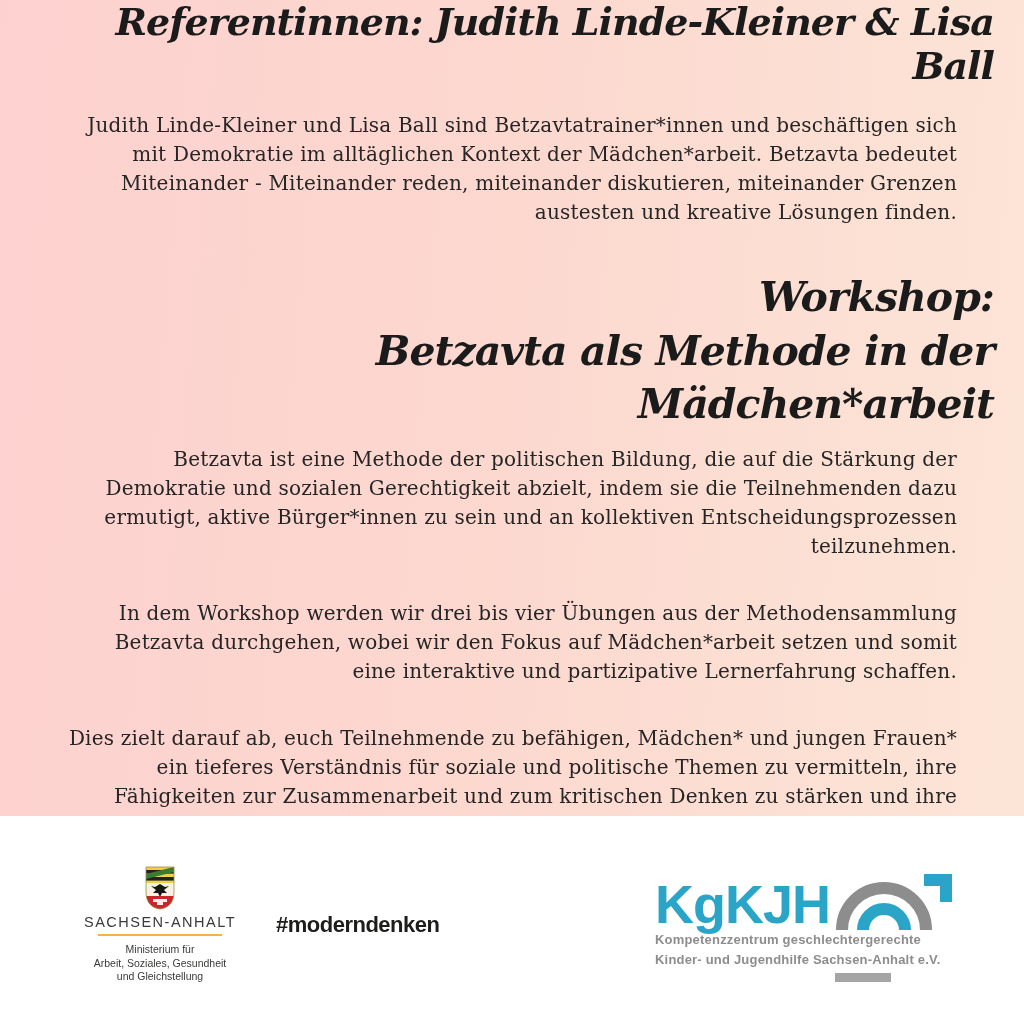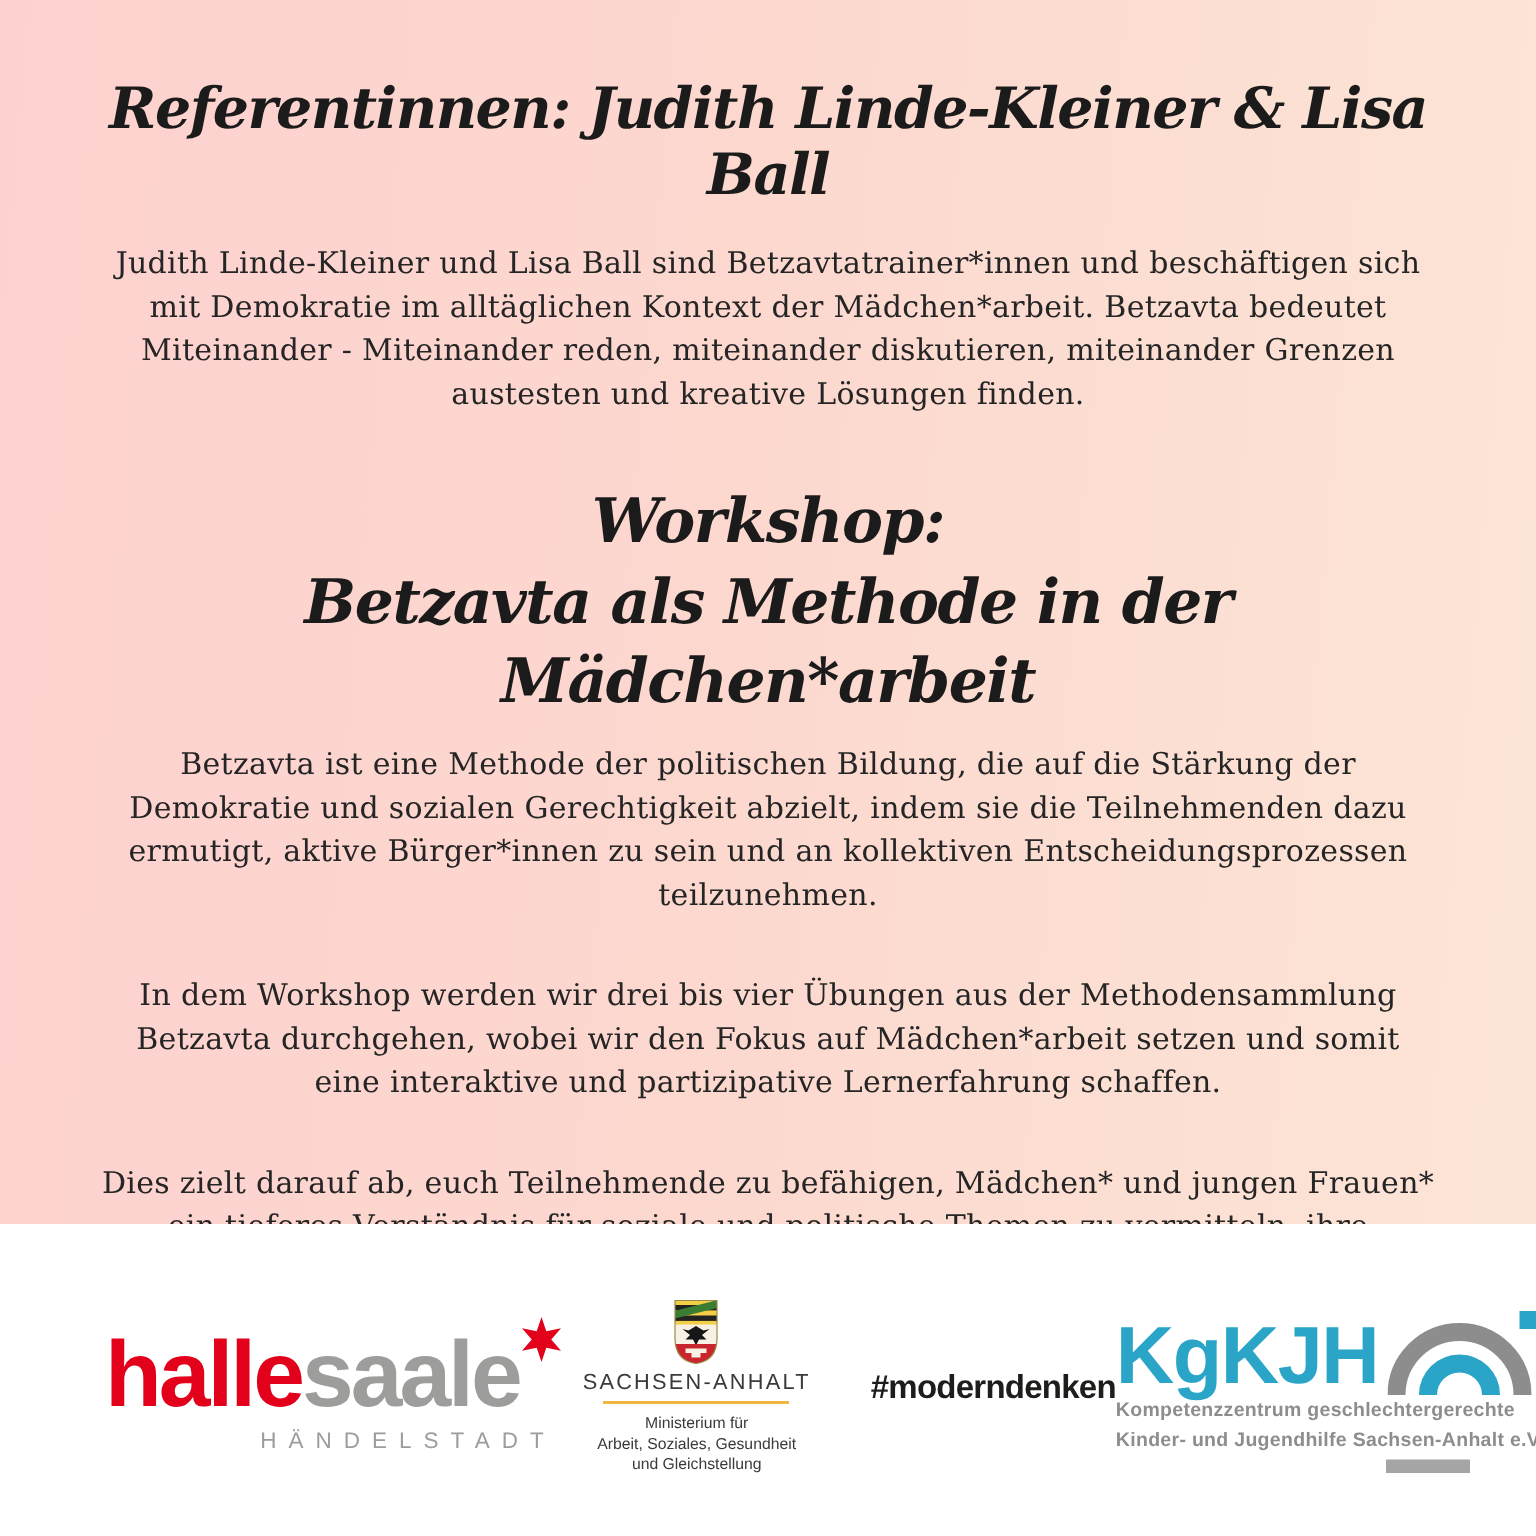--- a/index.html
+++ b/index.html
@@ -5,22 +5,21 @@
   * { margin: 0; padding: 0; box-sizing: border-box; }
   html, body { width: 1024px; height: 1024px; }
   body { font-family: "DejaVu Serif", serif; overflow: hidden; }
 
   .poster { width: 1024px; height: 1024px; display: flex; flex-direction: column; }
 
   
   .flyer-body {
     height: 816px;
     background: linear-gradient(95deg, #fdd1cf 0%, #fcd8cf 48%, #fce5d7 100%);
-    text-align: center;
-    padding-top: 50px;
+    text-align: right;
     color: #212121;
   }
   .script {
     font-family: "DejaVu Serif", serif;
     font-style: italic;
     font-weight: 700;
     color: #1b1b1b;
     letter-spacing: -1px;
   }
   .h1 { font-size: 38px; line-height: 1.15; margin: 0 30px 24px; }
@@ -86,28 +85,20 @@
     <p class="body-text intro">Judith Linde-Kleiner und Lisa Ball sind Betzavtatrainer*innen und beschäftigen sich mit Demokratie im alltäglichen Kontext der Mädchen*arbeit. Betzavta bedeutet Miteinander -  Miteinander reden, miteinander diskutieren, miteinander Grenzen austesten und kreative Lösungen finden.</p>
     <h2 class="script h2">Workshop:</h2>
     <h2 class="script h2 h2-title">Betzavta als Methode in der Mädchen*arbeit</h2>
     <p class="body-text">Betzavta ist eine Methode der politischen Bildung, die auf die Stärkung der Demokratie und sozialen Gerechtigkeit abzielt, indem sie die Teilnehmenden dazu ermutigt, aktive Bürger*innen zu sein und an kollektiven Entscheidungsprozessen teilzunehmen.</p>
     <p class="body-text">In dem Workshop werden wir drei bis vier Übungen aus der Methodensammlung Betzavta durchgehen, wobei wir den Fokus auf Mädchen*arbeit setzen und somit eine interaktive und partizipative Lernerfahrung schaffen.</p>
     <p class="body-text last-para">Dies zielt darauf ab, euch Teilnehmende zu befähigen, Mädchen* und jungen Frauen* ein tieferes Verständnis für soziale und politische Themen zu vermitteln, ihre Fähigkeiten zur Zusammenarbeit und zum kritischen Denken zu stärken und ihre Empowerment-Prozesse zu fördern.</p>
   </div>
 
   <div class="logo-footer">
 
-    <div class="halle-logo">
-      <div class="halle-word">
-        <span class="halle-red">halle</span><span class="halle-gray">saale</span><svg class="halle-star" viewBox="0 0 26 30" aria-hidden="true">
-            <polygon points="13,0 16.2,9.5 26,7.5 19.5,15 26,22.5 16.2,20.5 13,30 9.8,20.5 0,22.5 6.5,15 0,7.5 9.8,9.5" fill="#e2001a"></polygon>
-          </svg>
-      </div>
-      <div class="halle-sub">HÄNDELSTADT</div>
-    </div>
 
     <div class="mid-group">
       <div class="ministry">
         <svg class="coat-of-arms" viewBox="0 0 30 44" aria-hidden="true">
           <defs>
               <clipPath id="shield-clip">
                 <path d="M1,1 H29 V26 C29,37 23,42 15,43 C7,42 1,37 1,26 Z"></path>
               </clipPath>
             </defs>
           <g clip-path="url(#shield-clip)">

